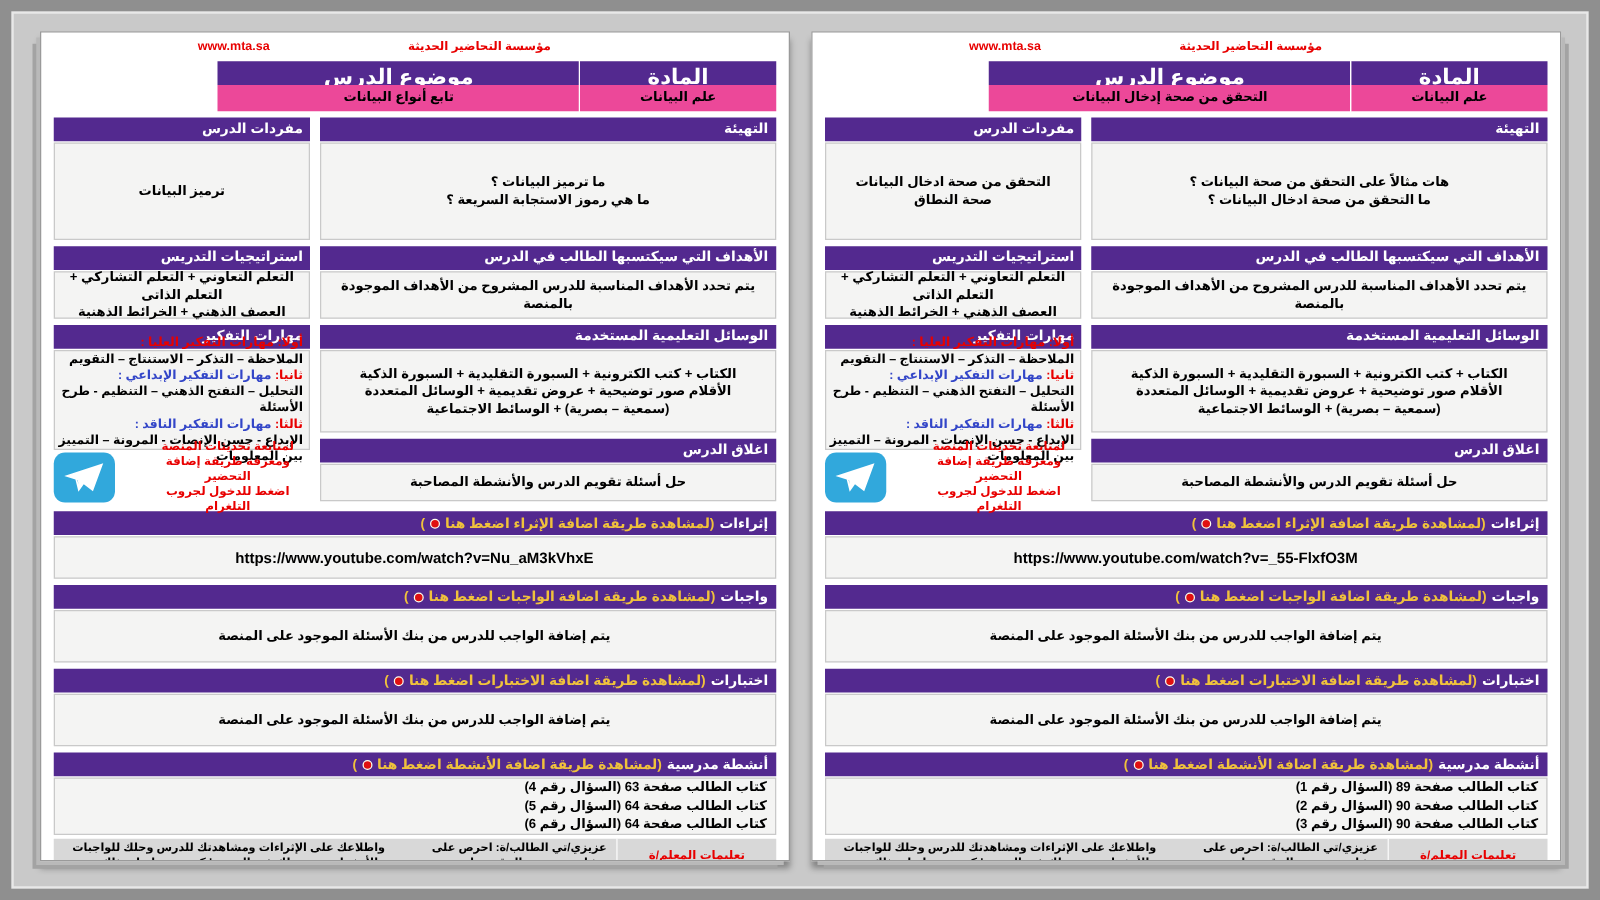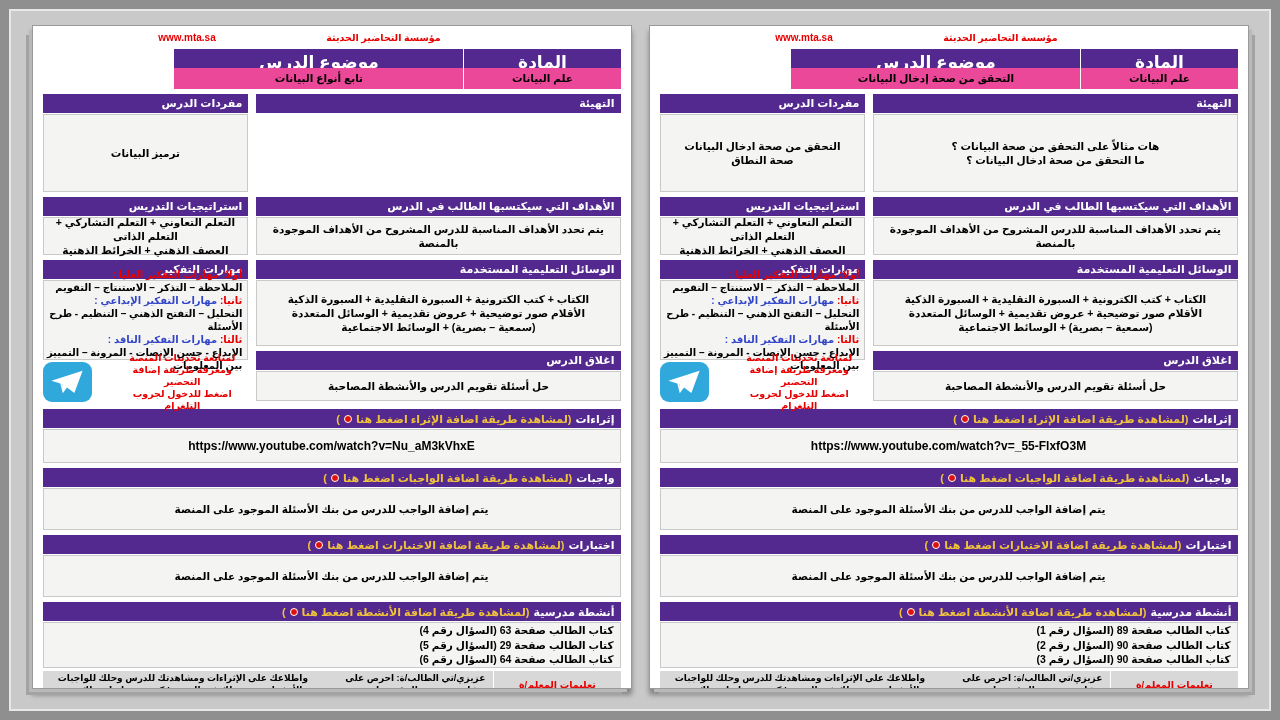--- a/index.html
+++ b/index.html
@@ -78,20 +78,24 @@
     <div class="head-row mb">
       <div class="vcell c-subj">علم البيانات</div>
       <div class="gapline"></div>
       <div class="vcell c-topic">تابع أنواع البيانات</div>
       <div class="c-empty"></div>
     </div>
 
     <div class="row mb">
       <div class="col-main">
         <div class="sec-h">التهيئة</div>
+        <div class="box b-tahyia">
+          <div>ما ترميز البيانات ؟</div>
+          <div>ما هي رموز الاستجابة السريعة ؟</div>
+        </div>
       </div>
       <div class="col-side">
         <div class="sec-h">مفردات الدرس</div>
         <div class="box b-tahyia">
           <div>ترميز البيانات</div>
           <div></div>
         </div>
       </div>
     </div>
 
@@ -172,21 +176,21 @@
     <div class="box b-task mb">يتم إضافة الواجب للدرس من بنك الأسئلة الموجود على المنصة</div>
 
     <div class="sec-h sec-wide">
       <span class="sec-title">أنشطة مدرسية</span>
       <span class="sec-link">(لمشاهدة طريقة اضافة الأنشطة اضغط هنا</span>
       <span class="dot"></span>
       <span class="sec-link">)</span>
     </div>
     <div class="box b-act">
       <div>كتاب الطالب صفحة  63 (السؤال رقم 4)</div>
-      <div>كتاب الطالب صفحة  29 (السؤال رقم 5)</div>
+      <div>كتاب الطالب صفحة  64 (السؤال رقم 5)</div>
       <div>كتاب الطالب صفحة  64 (السؤال رقم 6)</div>
     </div>
 
     <div class="footer">
       <div class="f-label">تعليمات المعلم/ة</div>
       <div class="f-text">
         <div>عزيزي/تي الطالب/ة: احرص على مشاهدة حصص المقرر على منصة مدرستي..</div>
         <div>واطلاعك على الإثراءات ومشاهدتك للدرس وحلك للواجبات والأنشطة يحسب لك في المنصة! كن حريصا على ذلك.</div>
       </div>
     </div>

